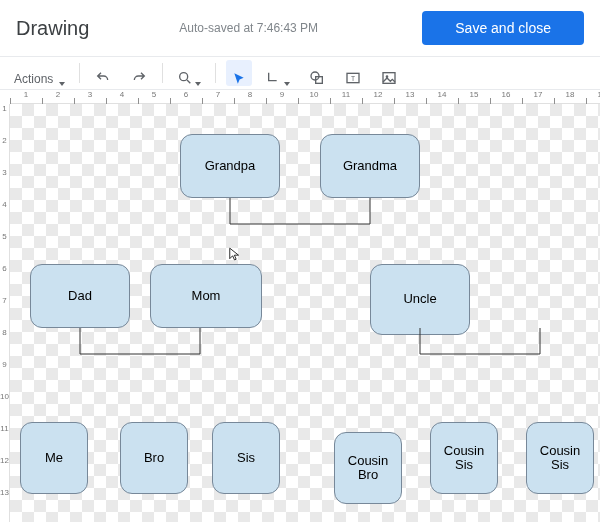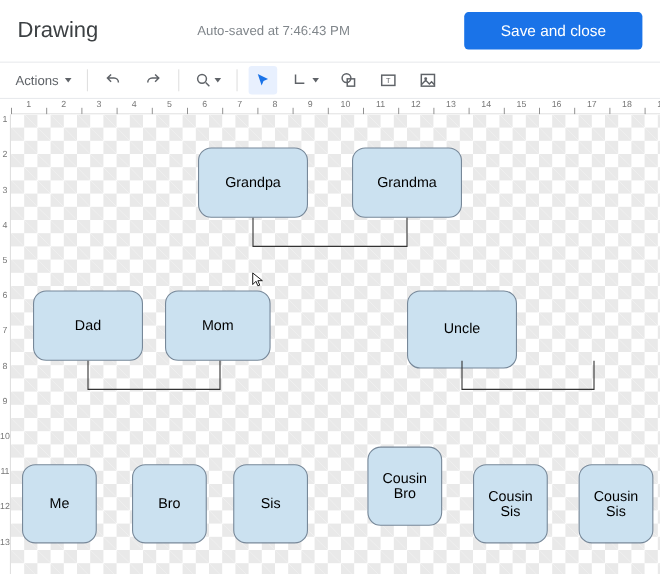--- a/index.html
+++ b/index.html
@@ -38,21 +38,21 @@
     align-items: center;
     height: 34px;
     padding: 0 10px;
     gap: 10px;
     border-top: 1px solid #e8eaed;
     border-bottom: 1px solid #e8eaed;
     background: #fff;
   }
   .toolbar .btn {
     display: flex;
-    align-items: center;
+    align-items: flex-end;
     justify-content: center;
     height: 26px;
     min-width: 26px;
     padding: 0 4px;
     cursor: pointer;
     color: #5f6368;
     border-radius: 3px;
   }
   .actions {
     font-size: 12px;
@@ -272,37 +272,37 @@
     <div class="node" style="left:170px; top:30px; width:100px; height:64px;">
       <span>Grandpa</span>
     </div>
     <div class="node" style="left:310px; top:30px; width:100px; height:64px;">
       <span>Grandma</span>
     </div>
 
     <div class="node" style="left:20px; top:160px; width:100px; height:64px;">
       <span>Dad</span>
     </div>
-    <div class="node" style="left:140px; top:160px; width:96px; height:64px;">
+    <div class="node" style="left:140px; top:160px; width:112px; height:64px;">
       <span>Mom</span>
     </div>
     <div class="node" style="left:360px; top:160px; width:100px; height:71px;">
       <span>Uncle</span>
     </div>
 
     <div class="node" style="left:10px; top:318px; width:68px; height:72px;">
       <span>Me</span>
     </div>
     <div class="node" style="left:110px; top:318px; width:68px; height:72px;">
       <span>Bro</span>
     </div>
     <div class="node" style="left:202px; top:318px; width:68px; height:72px;">
       <span>Sis</span>
     </div>
-    <div class="node" style="left:324px; top:302px; width:68px; height:72px;">
+    <div class="node" style="left:324px; top:328px; width:68px; height:72px;">
       <span>Cousin Bro</span>
     </div>
     <div class="node" style="left:420px; top:318px; width:68px; height:72px;">
       <span>Cousin Sis</span>
     </div>
     <div class="node" style="left:516px; top:318px; width:68px; height:72px;">
       <span>Cousin Sis</span>
     </div>
 
     <svg class="connector" style="left:170px; top:90px; width:240px; height:40px;">

